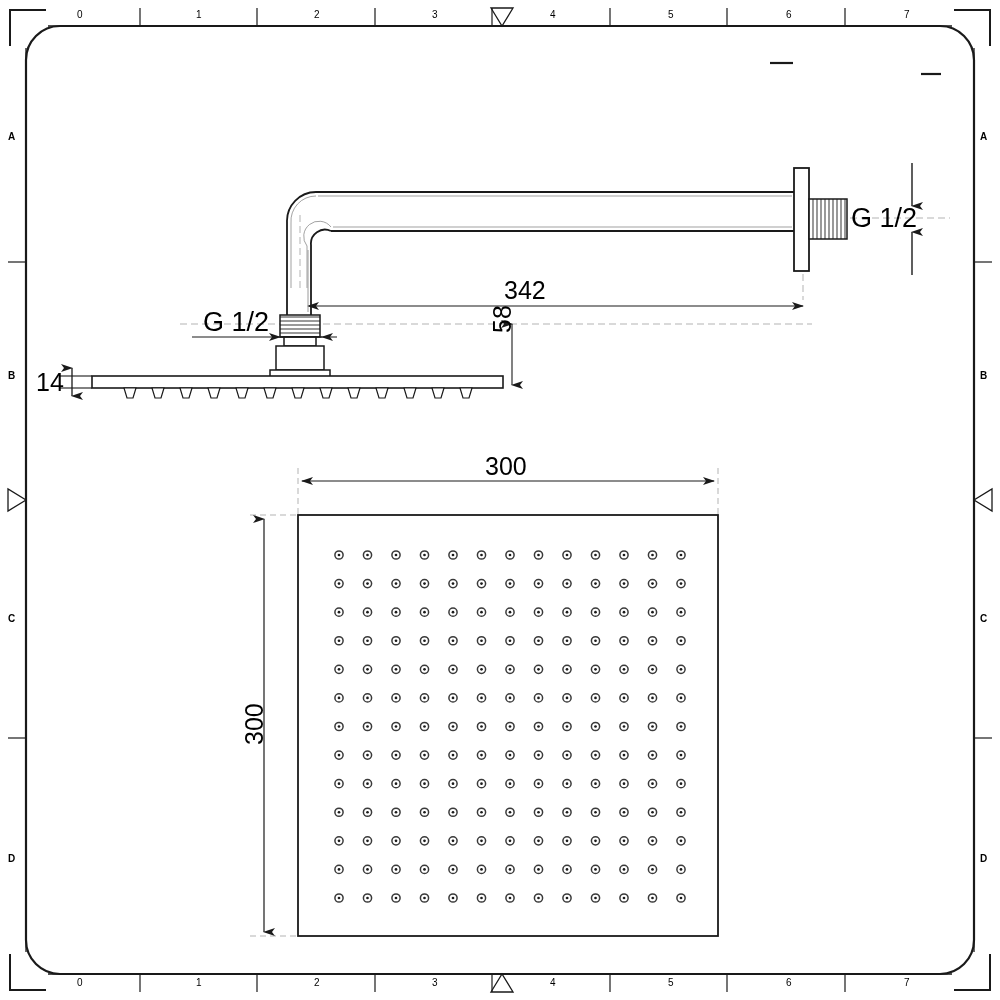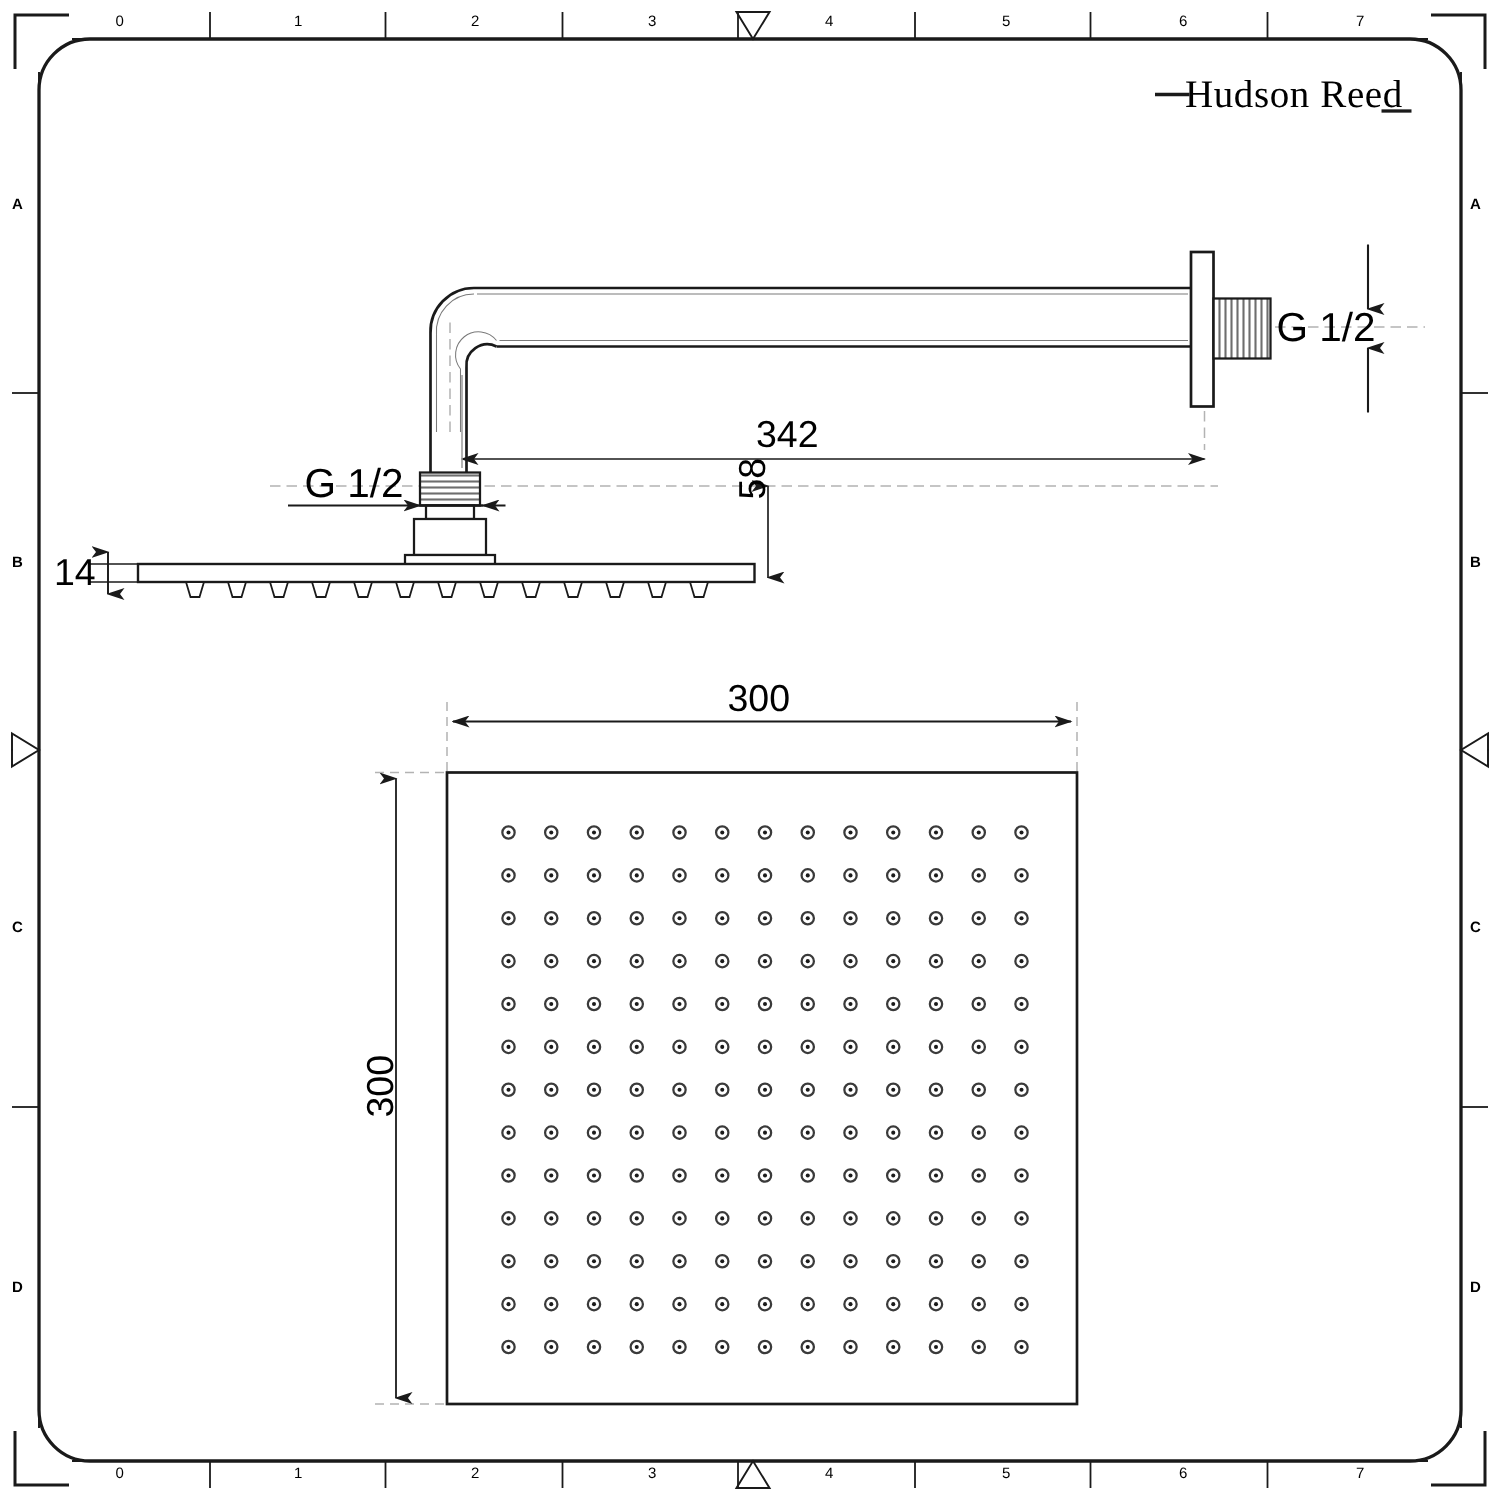--- a/index.html
+++ b/index.html
@@ -540,21 +540,20 @@
           <circle cx="624" cy="898" r="4.1" fill="#ffffff" stroke="#3a3a3a" stroke-width="1.5"></circle>
           <circle cx="624" cy="898" r="1.35" fill="#1a1a1a"></circle>
           <circle cx="652.5" cy="898" r="4.1" fill="#ffffff" stroke="#3a3a3a" stroke-width="1.5"></circle>
           <circle cx="652.5" cy="898" r="1.35" fill="#1a1a1a"></circle>
           <circle cx="681" cy="898" r="4.1" fill="#ffffff" stroke="#3a3a3a" stroke-width="1.5"></circle>
           <circle cx="681" cy="898" r="1.35" fill="#1a1a1a"></circle>
         </g>
   </g>
 </svg>
 
-<div class="lbl" style="left:790px;top:48px;font-family:'Liberation Serif',serif;font-size:26px;letter-spacing:.4px;">Hudson Reed</div>
 
 <div class="lbl" style="left:77px;top:9px;font-size:10px;">0</div>
 <div class="lbl" style="left:196px;top:9px;font-size:10px;">1</div>
 <div class="lbl" style="left:314px;top:9px;font-size:10px;">2</div>
 <div class="lbl" style="left:432px;top:9px;font-size:10px;">3</div>
 <div class="lbl" style="left:550px;top:9px;font-size:10px;">4</div>
 <div class="lbl" style="left:668px;top:9px;font-size:10px;">5</div>
 <div class="lbl" style="left:786px;top:9px;font-size:10px;">6</div>
 <div class="lbl" style="left:904px;top:9px;font-size:10px;">7</div>
 

